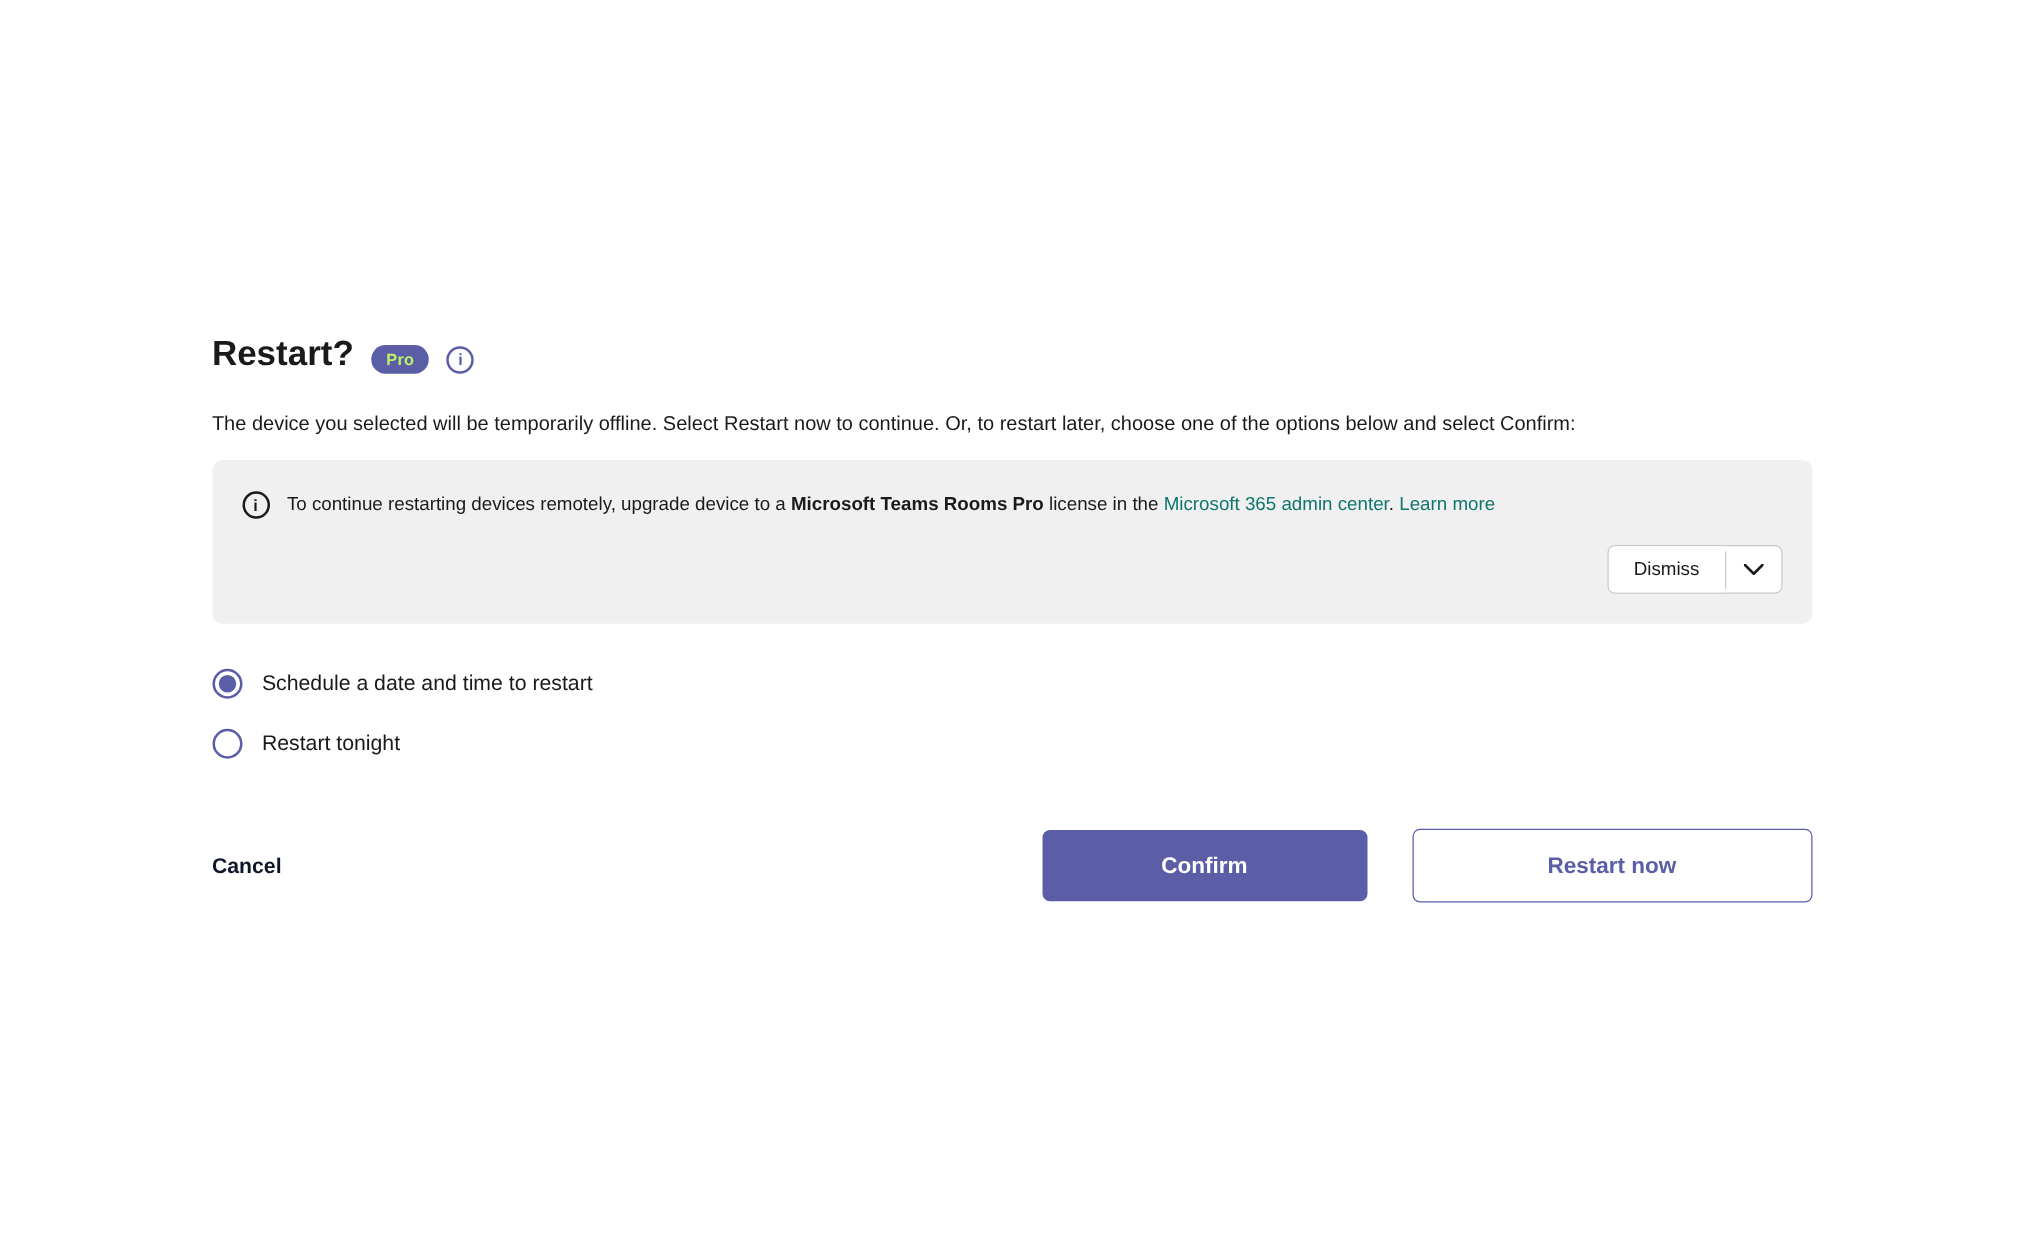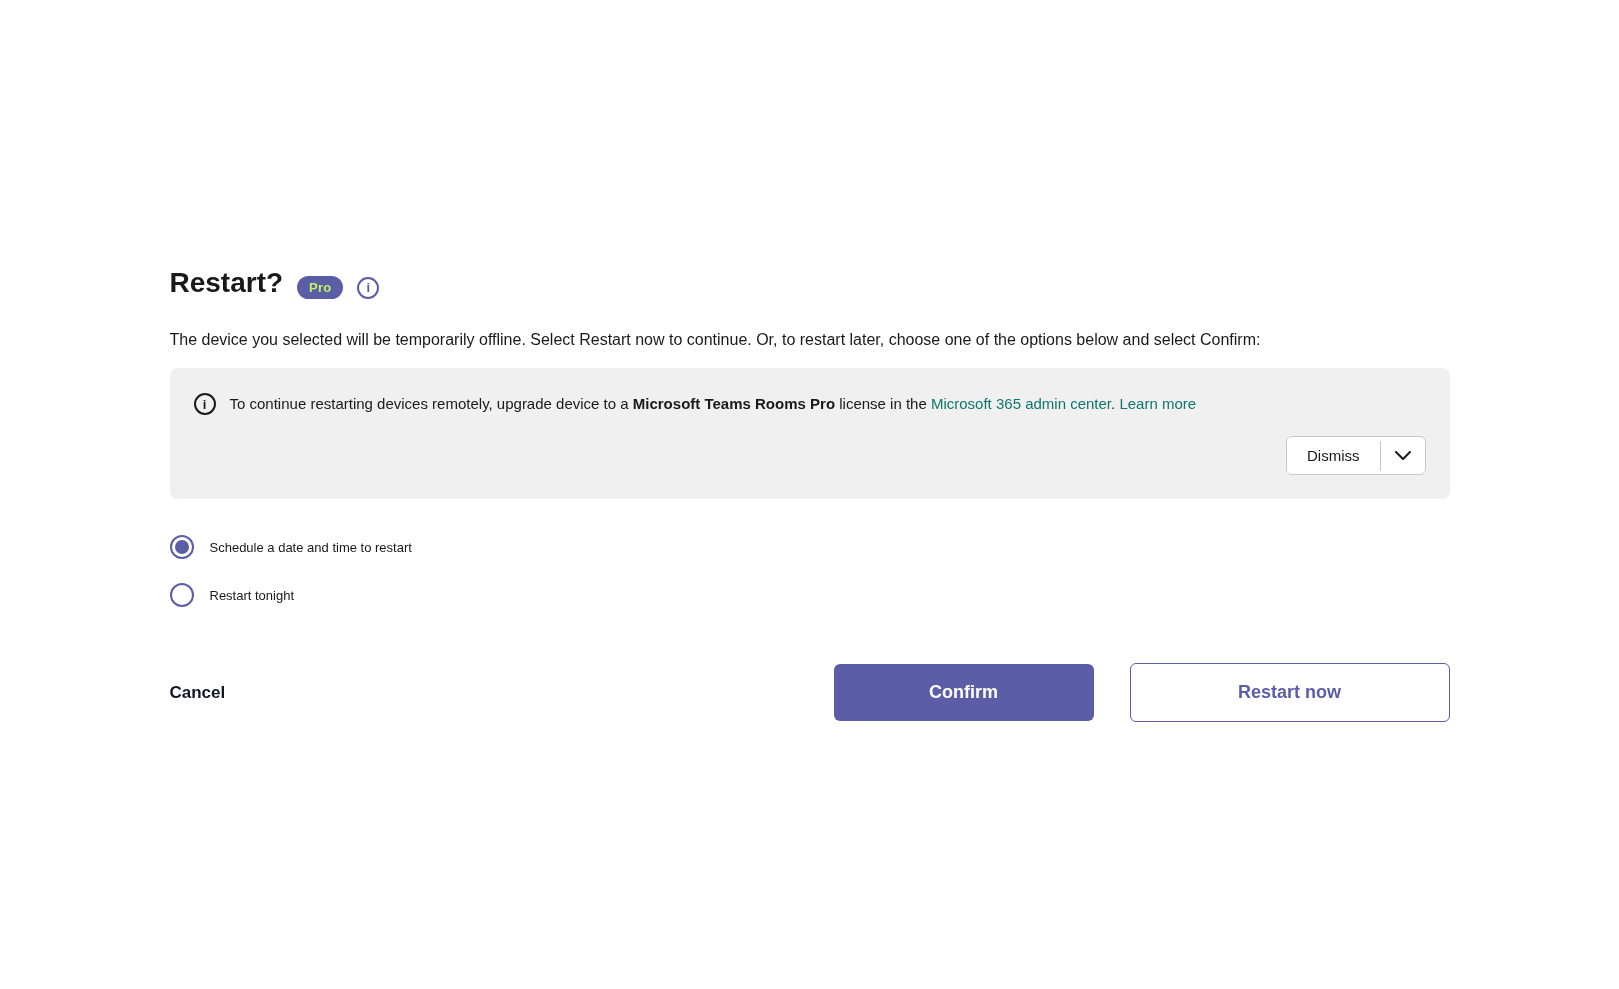--- a/index.html
+++ b/index.html
@@ -181,21 +181,21 @@
     }
 
     .radio-inner {
       width: 14px;
       height: 14px;
       border-radius: 50%;
       background: #5b5ea6;
     }
 
     .radio-label {
-      font-size: 13px;
+      font-size: 17px;
       color: #1a1a1a;
     }
 
     .footer {
       display: flex;
       align-items: center;
       justify-content: space-between;
     }
 
     .cancel-button {

